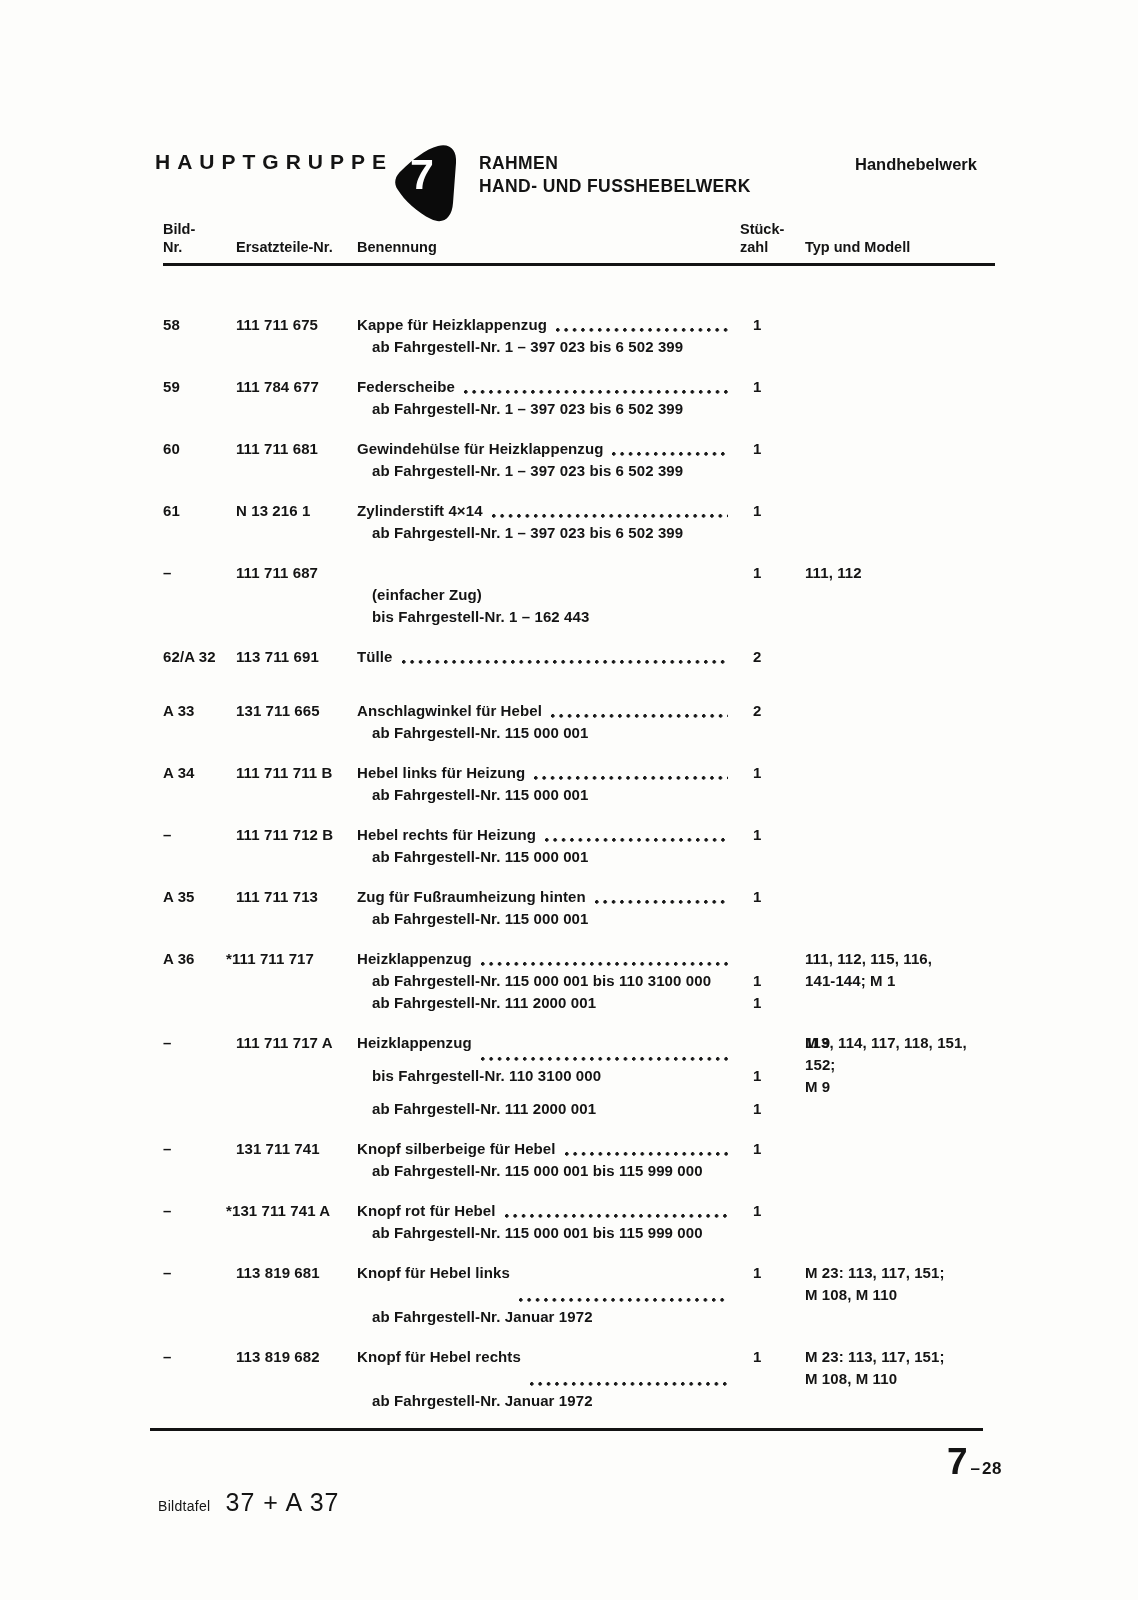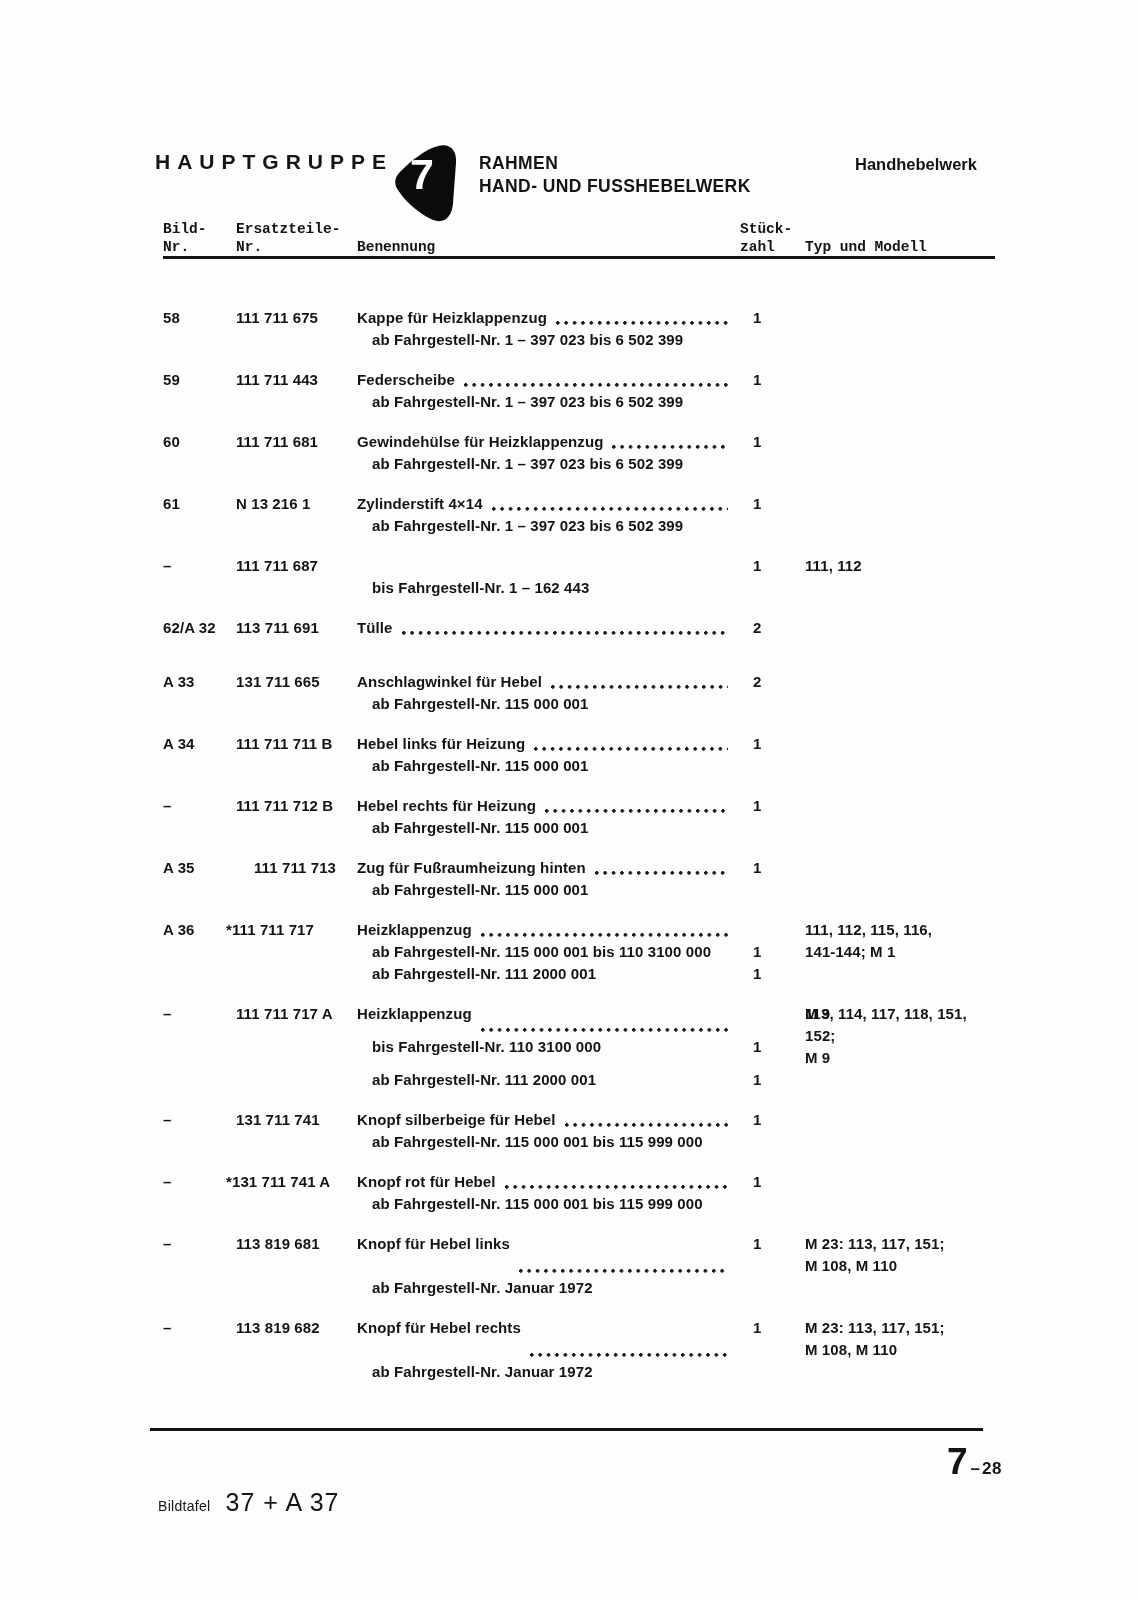--- a/index.html
+++ b/index.html
@@ -26,21 +26,21 @@
     white-space:pre-line;
   }
   .section-label {
     position:absolute; left:855px; top:155px;
     font-size:16.5px; font-weight:700;
   }
   
   .table { position:absolute; left:163px; top:220px; width:832px; }
   .thead {
     display:grid; grid-template-columns:73px 121px 383px 65px 1fr;
-    align-items:end; border-bottom:3px solid #131313;font-family:Liberation Mono, monospace;
+    align-items:end; padding-bottom:7px; border-bottom:3px solid #131313;
   }
   .thead .hcell {
     font-size:14.5px; line-height:18px; font-weight:700; white-space:pre-line;
   }
   .rows { padding-top:48px; }
   .row {
     display:grid; grid-template-columns:73px 121px 383px 65px 190px;
     margin-bottom:18px;
   }
   .row.single { margin-bottom:32px; }
@@ -113,21 +113,21 @@
             <span>Kappe für Heizklappenzug</span>
             <span class="leader"></span>
           </div>
           <div class="cell qty" style="grid-area: 1 / 4;">1</div>
           <div class="cell name indent" style="grid-area: 2 / 3;">
             <span>ab Fahrgestell-Nr. 1 – 397 023 bis 6 502 399</span>
           </div>
         </div>
         <div class="row">
           <div class="cell bild" style="grid-area: 1 / 1;">59</div>
-          <div class="cell part" style="grid-area: 1 / 2;">111 711 443</div>
+          <div class="cell part" style="grid-area: 1 / 2;">111 784 677</div>
           <div class="cell name" style="grid-area: 1 / 3;">
             <span>Federscheibe</span>
             <span class="leader"></span>
           </div>
           <div class="cell qty" style="grid-area: 1 / 4;">1</div>
           <div class="cell name indent" style="grid-area: 2 / 3;">
             <span>ab Fahrgestell-Nr. 1 – 397 023 bis 6 502 399</span>
           </div>
         </div>
         <div class="row">
@@ -152,20 +152,23 @@
           <div class="cell qty" style="grid-area: 1 / 4;">1</div>
           <div class="cell name indent" style="grid-area: 2 / 3;">
             <span>ab Fahrgestell-Nr. 1 – 397 023 bis 6 502 399</span>
           </div>
         </div>
         <div class="row">
           <div class="cell bild" style="grid-area: 1 / 1;">–</div>
           <div class="cell part" style="grid-area: 1 / 2;">111 711 687</div>
           <div class="cell qty" style="grid-area: 1 / 4;">1</div>
           <div class="cell model" style="grid-area: 1 / 5 / -1;">111, 112</div>
+          <div class="cell name indent" style="grid-area: 2 / 3;">
+            <span>(einfacher Zug)</span>
+          </div>
           <div class="cell name indent" style="grid-area: 3 / 3;">
             <span>bis Fahrgestell-Nr. 1 – 162 443</span>
           </div>
         </div>
         <div class="row single">
           <div class="cell bild" style="grid-area: 1 / 1;">62/A 32</div>
           <div class="cell part" style="grid-area: 1 / 2;">113 711 691</div>
           <div class="cell name" style="grid-area: 1 / 3;">
             <span>Tülle</span>
             <span class="leader"></span>
@@ -203,21 +206,21 @@
             <span>Hebel rechts für Heizung</span>
             <span class="leader"></span>
           </div>
           <div class="cell qty" style="grid-area: 1 / 4;">1</div>
           <div class="cell name indent" style="grid-area: 2 / 3;">
             <span>ab Fahrgestell-Nr. 115 000 001</span>
           </div>
         </div>
         <div class="row">
           <div class="cell bild" style="grid-area: 1 / 1;">A 35</div>
-          <div class="cell part" style="grid-area: 1 / 2; margin-left: 18px;">111 711 713</div>
+          <div class="cell part" style="grid-area: 1 / 2;">111 711 713</div>
           <div class="cell name" style="grid-area: 1 / 3;">
             <span>Zug für Fußraumheizung hinten</span>
             <span class="leader"></span>
           </div>
           <div class="cell qty" style="grid-area: 1 / 4;">1</div>
           <div class="cell name indent" style="grid-area: 2 / 3;">
             <span>ab Fahrgestell-Nr. 115 000 001</span>
           </div>
         </div>
         <div class="row">

